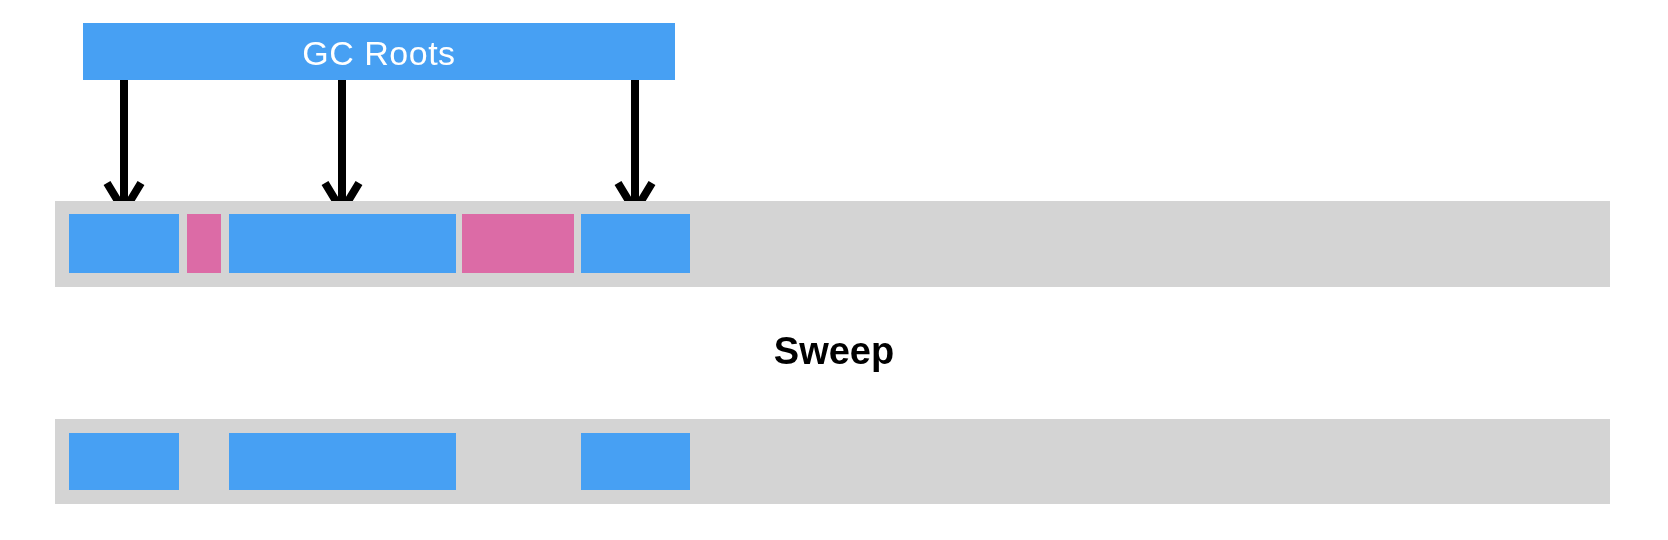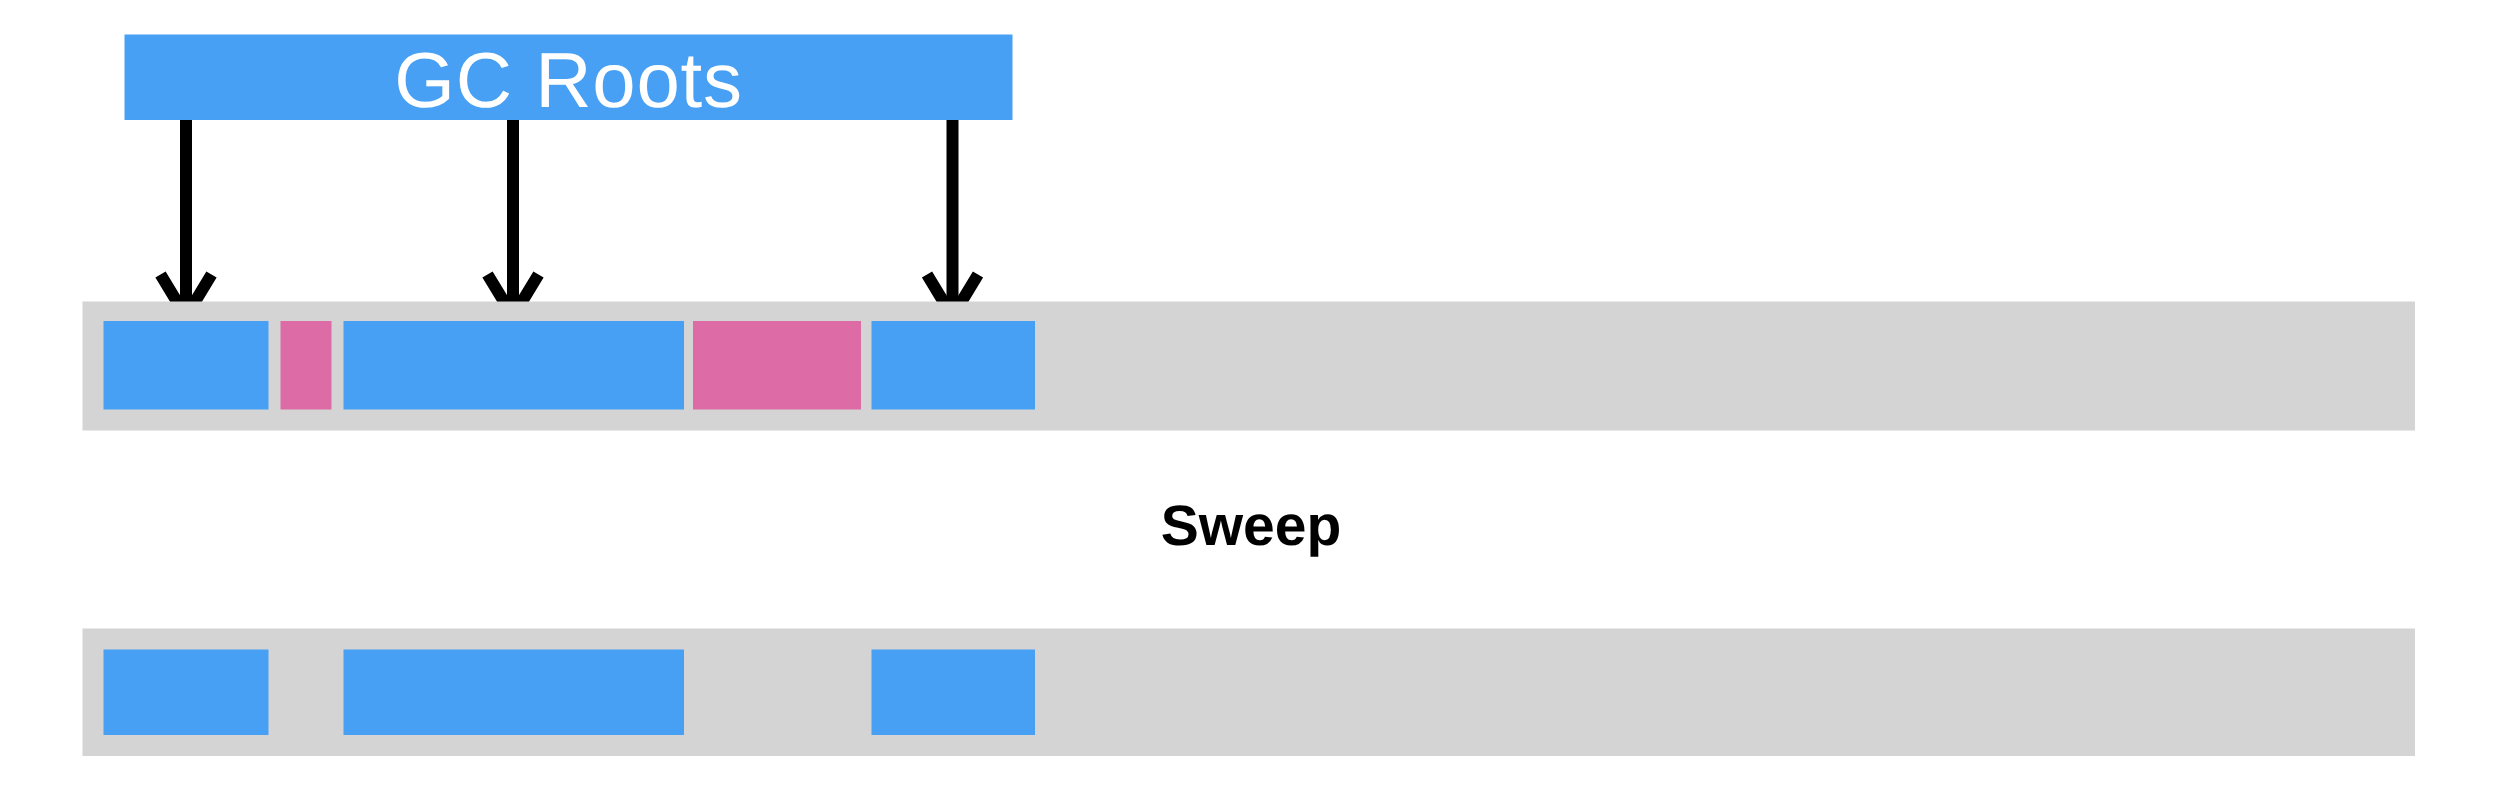--- a/index.html
+++ b/index.html
@@ -20,21 +20,21 @@
     left: 83px;
     top: 23px;
     width: 592px;
     height: 57px;
     display: flex;
     align-items: center;
     justify-content: center;
   }
   .roots-label {
     color: #ffffff;
-    font-size: 52px;
+    font-size: 34px;
     font-weight: 400;
     letter-spacing: 0.5px;
     padding-top: 4px;
   }
   .heap-bar {
     position: absolute;
     left: 55px;
     width: 1555px;
   }
   .heap-before { top: 201px; height: 86px; }

